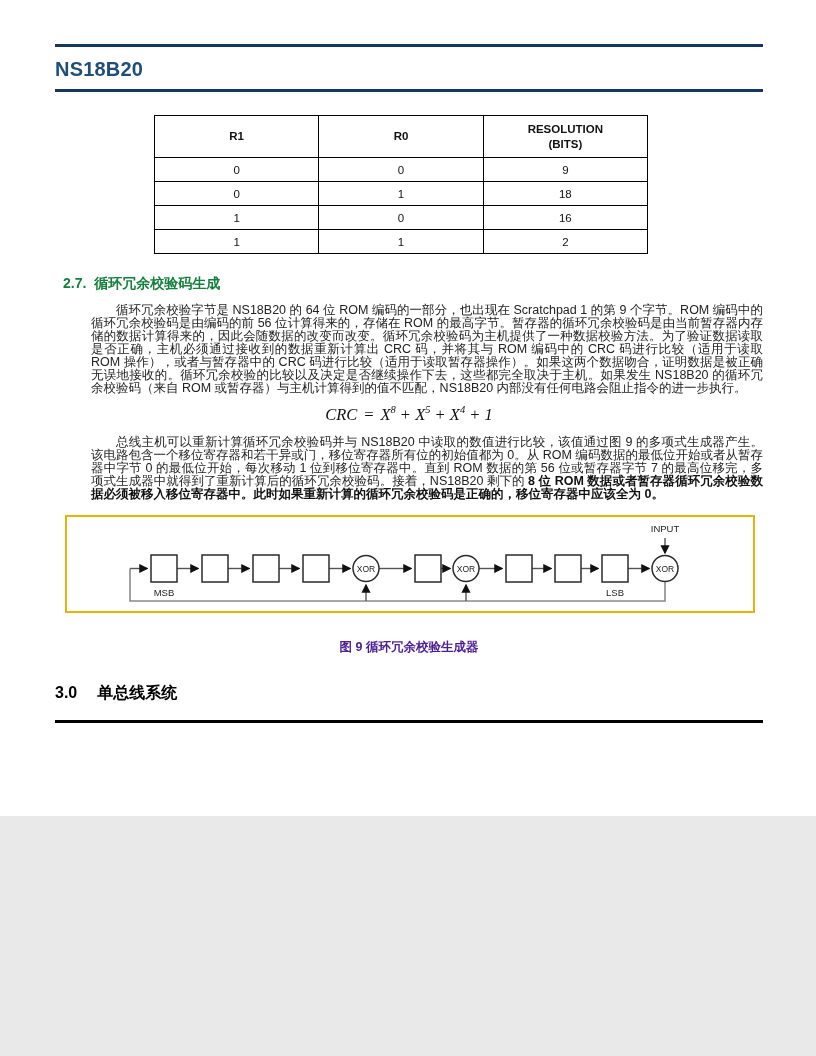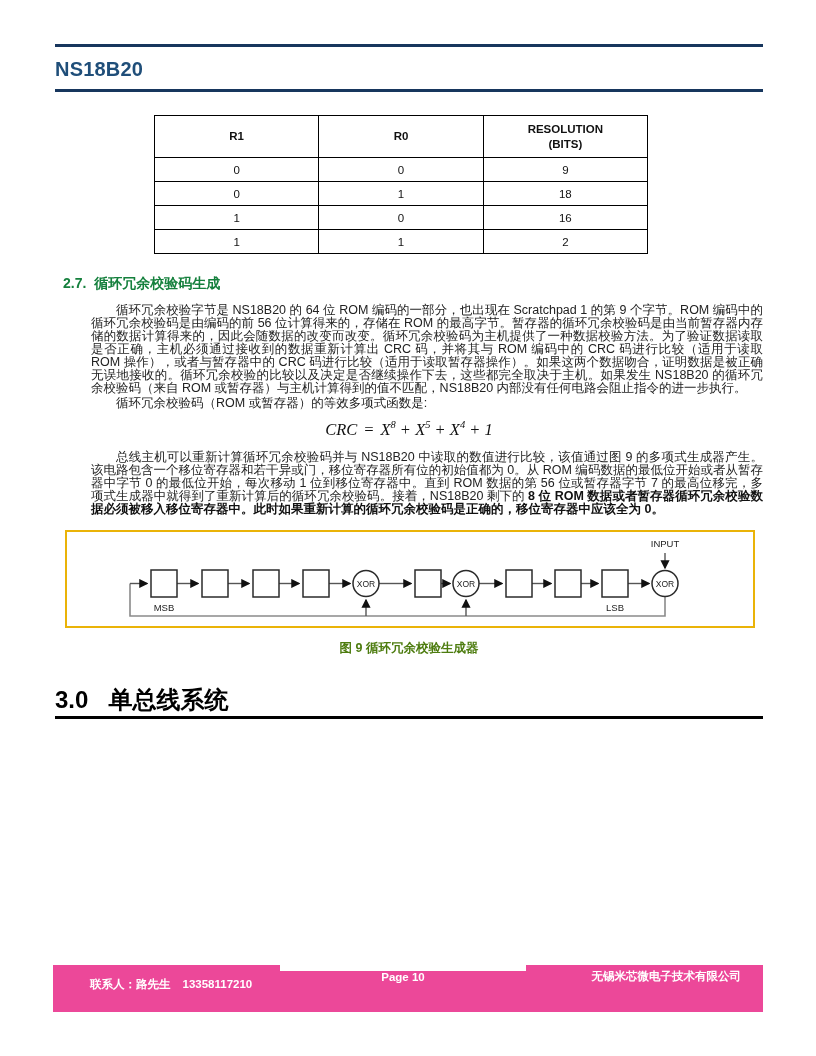--- a/index.html
+++ b/index.html
@@ -1,19 +1,19 @@
 <!DOCTYPE html>
 <html><head>
 <meta charset="utf-8">
 <style>
   * { margin:0; padding:0; box-sizing:border-box; }
   html,body { background:#e9e9e9; }
   .page {
     position:relative;
-    width:816px; height:1056px;
+    width:816px; height:816px;
     margin:0 auto;
     background:#ffffff;
     font-family:"Liberation Sans", sans-serif;
     color:#1c1c1c;
     overflow:hidden;
   }
   .content { padding:0 53px 0 55px; }
 
   .rule { height:3px; background:#17365D; }
   .rule-top { margin-top:44px; }
@@ -71,30 +71,30 @@
   .formula .f-eq { margin:0 6px; }
   .formula .f-plus { margin:0 5px; font-style:normal; }
 
   .diagram-box {
     margin:14px 0 0 10px;
     width:690px; height:98px;
     border:2px solid #eab308;
     background:#fff;
   }
   .fig-caption {
-    margin-top:12px;
+    margin-top:26px;
     text-align:center;
-    font-size:12.5px; font-weight:bold; color:#4d7c0f;
+    font-size:12.5px; font-weight:bold; color:#4c1d95;
   }
 
   .h-30 {
     margin-top:27px;
-    padding-bottom:0;
+    padding-bottom:16px;
     border-bottom:3px solid #000;
-    font-size:24px; font-weight:bold; color:#000;
+    font-size:16px; font-weight:bold; color:#000;
   }
   .h-30 .sec-no { margin-right:20px; }
 
   .p-bold { font-weight:bold; color:#111; margin-top:12px; }
 
   .footer { position:absolute; left:53px; top:931px; width:710px; height:47px; }
   .footer .seg {
     position:absolute; background:#ec4899; color:#fff;
     font-size:11.5px; font-weight:600;margin-top:34px;
   }
@@ -149,21 +149,20 @@
         </tr>
       </tbody>
     </table>
 
     <div class="h-27">
       <span class="sec-no">2.7.</span><span>循环冗余校验码生成</span>
     </div>
 
     <p class="body-p">循环冗余校验字节是 NS18B20 的 64 位 ROM 编码的一部分，也出现在 Scratchpad 1 的第 9 个字节。ROM 编码中的循环冗余校验码是由编码的前 56 位计算得来的，存储在 ROM 的最高字节。暂存器的循环冗余校验码是由当前暂存器内存储的数据计算得来的，因此会随数据的改变而改变。循环冗余校验码为主机提供了一种数据校验方法。为了验证数据读取是否正确，主机必须通过接收到的数据重新计算出 CRC 码，并将其与 ROM 编码中的 CRC 码进行比较（适用于读取 ROM 操作），或者与暂存器中的 CRC 码进行比较（适用于读取暂存器操作）。如果这两个数据吻合，证明数据是被正确无误地接收的。循环冗余校验的比较以及决定是否继续操作下去，这些都完全取决于主机。如果发生 NS18B20 的循环冗余校验码（来自 ROM 或暂存器）与主机计算得到的值不匹配，NS18B20 内部没有任何电路会阻止指令的进一步执行。</p>
 
-    <p class="body-p lead-in">循环冗余校验码（ROM 或暂存器）的等效多项式函数是:</p>
 
     <div class="formula">
       <span class="f-var">CRC</span><span class="f-eq">=</span><span class="f-var">X</span><sup>8</sup><span class="f-plus">+</span><span class="f-var">X</span><sup>5</sup><span class="f-plus">+</span><span class="f-var">X</span><sup>4</sup><span class="f-plus">+</span><span class="f-var">1</span>
     </div>
 
     <p class="body-p"><span>总线主机可以重新计算循环冗余校验码并与 NS18B20 中读取的数值进行比较，该值通过图 9 的多项式生成器产生。该电路包含一个移位寄存器和若干异或门，移位寄存器所有位的初始值都为 0。从 ROM 编码数据的最低位开始或者从暂存器中字节 0 的最低位开始，每次移动 1 位到移位寄存器中。直到 ROM 数据的第 56 位或暂存器字节 7 的最高位移完，多项式生成器中就得到了重新计算后的循环冗余校验码。接着，NS18B20 剩下的 </span><span class="bold-run">8 位 ROM 数据或者暂存器循环冗余校验数据必须被移入移位寄存器中。此时如果重新计算的循环冗余校验码是正确的，移位寄存器中应该全为 0。</span></p>
 
     <div class="diagram-box">
       <svg width="686" height="94" viewBox="0 0 686 94">
         <defs>

